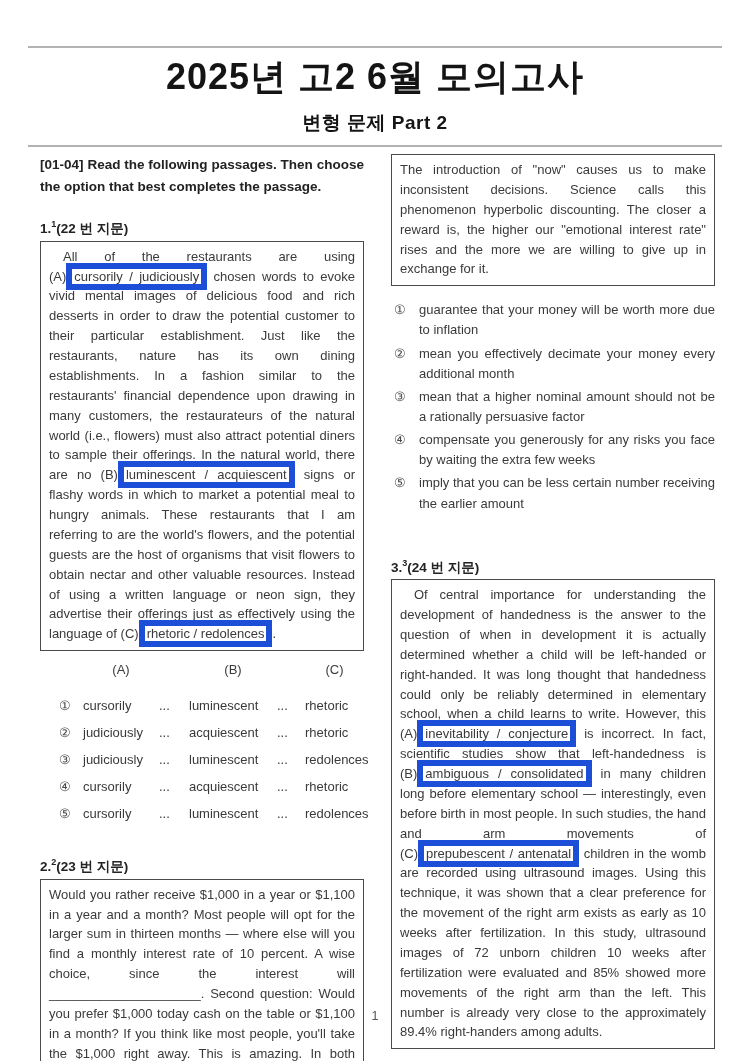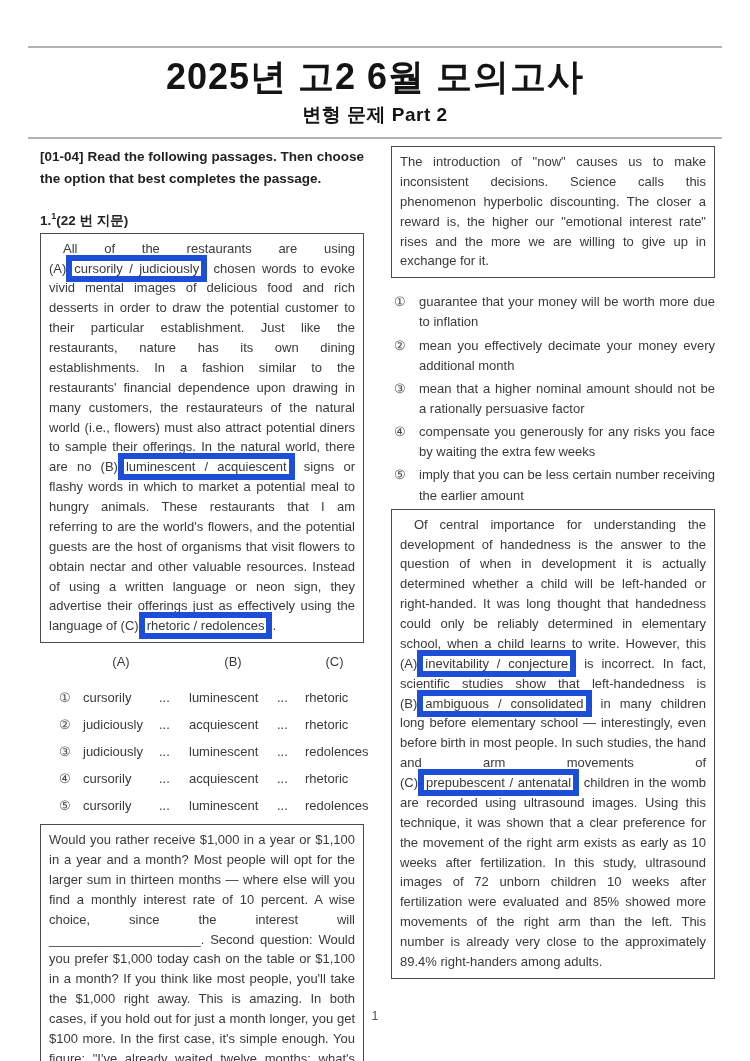--- a/index.html
+++ b/index.html
@@ -10,21 +10,21 @@
   }
   .rule { height:2px; background:#b3b3b3; margin:0 28px; }
   .rule-top { margin-top:46px; }
   .rule-bottom { margin-top:9px; }
   .title {
     text-align:center; font-size:36px; font-weight:bold; color:#141414;
     margin-top:5px; letter-spacing:1px;
   }
   .subtitle {
     text-align:center; font-size:19px; font-weight:bold; color:#141414;
-    margin-top:0; letter-spacing:0.5px;
+    margin-top:8px; letter-spacing:0.5px;
   }
   .columns { display:flex; gap:27px; padding:7px 36px 0 40px; align-items:flex-start; }
   .col { width:324px; flex:none; }
 
   .instructions {
     font-weight:bold; font-size:13.5px; line-height:1.6; text-align:justify; color:#222;
   }
   .q-head { font-weight:bold; font-size:13.5px; color:#222; margin:22px 0 3px; }
   .q-head sup { font-size:9px; }
   .q-head-2 { margin-top:34px; }
@@ -117,20 +117,21 @@
         <div class="ct-row">
           <span class="ct-num">⑤</span>
           <span>cursorily</span>
           <span>...</span>
           <span>luminescent</span>
           <span>...</span>
           <span>redolences</span>
         </div>
       </div>
 
+      <h3 class="q-head q-head-2"><span>2.</span><sup>2</sup><span>(23 번 지문)</span></h3>
 
       <div class="pbox"><span>Would you rather receive $1,000 in a year or $1,100 in a year and a month? Most people will opt for the larger sum in thirteen months — where else will you find a monthly interest rate of 10 percent. A wise choice, since the interest will _____________________. Second question: Would you prefer $1,000 today cash on the table or $1,100 in a month? If you think like most people, you'll take the $1,000 right away. This is amazing. In both cases, if you hold out for just a month longer, you get $100 more. In the first case, it's simple enough. You figure: "I've already waited twelve months; what's one more?" Not in the second case.</span></div>
 
     </div>
 
     <div class="col">
 
       <div class="pbox"><span>The introduction of "now" causes us to make inconsistent decisions. Science calls this phenomenon hyperbolic discounting. The closer a reward is, the higher our "emotional interest rate" rises and the more we are willing to give up in exchange for it.</span></div>
 
       <div class="opts">
@@ -149,20 +150,21 @@
         <div class="opt">
           <span class="opt-num">④</span>
           <span class="opt-text">compensate you generously for any risks you face by waiting the extra few weeks</span>
         </div>
         <div class="opt">
           <span class="opt-num">⑤</span>
           <span class="opt-text">imply that you can be less certain number receiving the earlier amount</span>
         </div>
       </div>
 
+      <h3 class="q-head q-head-3"><span>3.</span><sup>3</sup><span>(24 번 지문)</span></h3>
 
       <div class="pbox indent"><span>Of central importance for understanding the development of handedness is the answer to the question of when in development it is actually determined whether a child will be left-handed or right-handed. It was long thought that handedness could only be reliably determined in elementary school, when a child learns to write. However, this (A)</span><span class="bx">inevitability / conjecture</span><span> is incorrect. In fact, scientific studies show that left-handedness is (B)</span><span class="bx">ambiguous / consolidated</span><span> in many children long before elementary school — interestingly, even before birth in most people. In such studies, the hand and arm movements of (C)</span><span class="bx">prepubescent / antenatal</span><span> children in the womb are recorded using ultrasound images. Using this technique, it was shown that a clear preference for the movement of the right arm exists as early as 10 weeks after fertilization. In this study, ultrasound images of 72 unborn children 10 weeks after fertilization were evaluated and 85% showed more movements of the right arm than the left. This number is already very close to the approximately 89.4% right-handers among adults.</span></div>
 
     </div>
   </div>
 
   <div class="page-num">1</div>
 
 </div>
 

